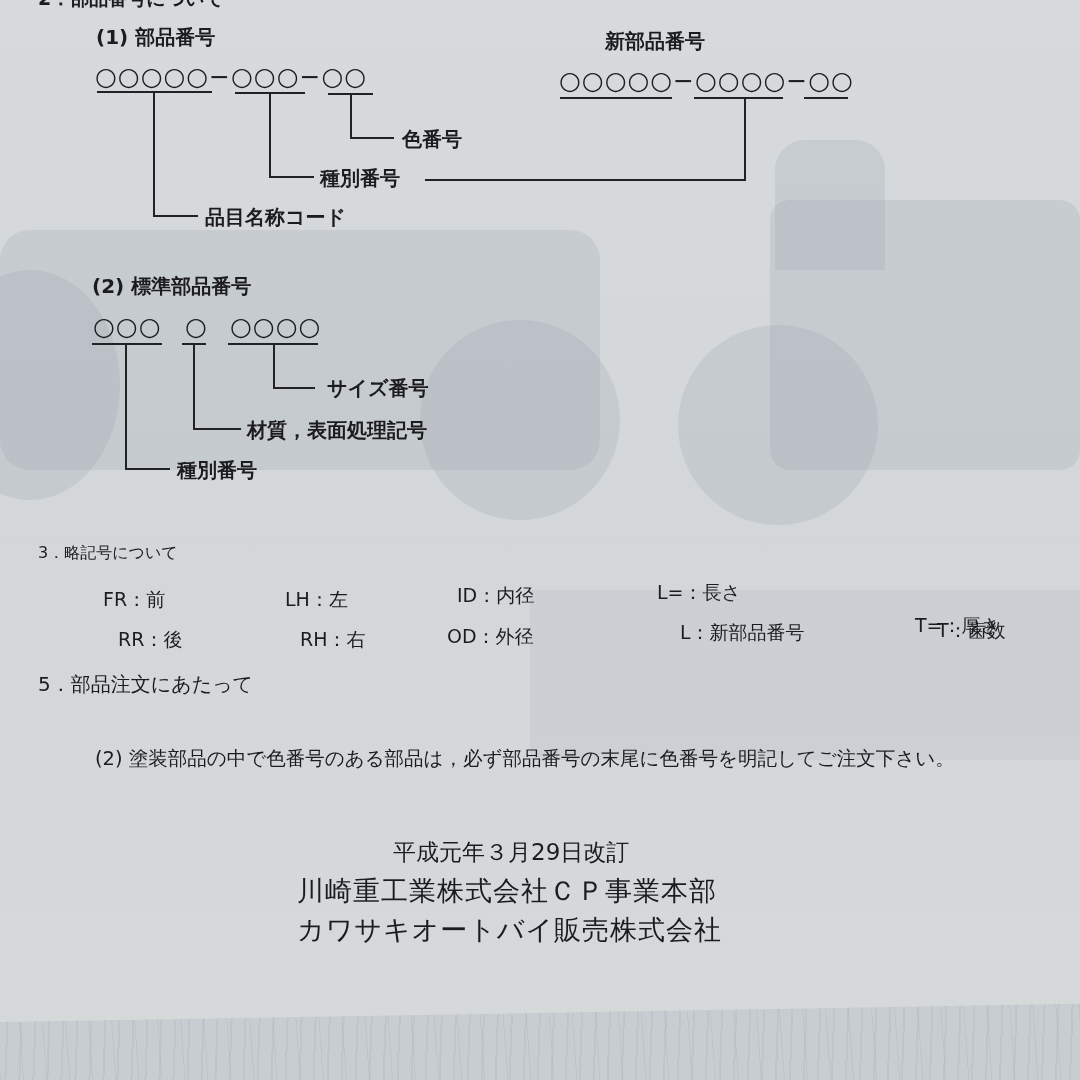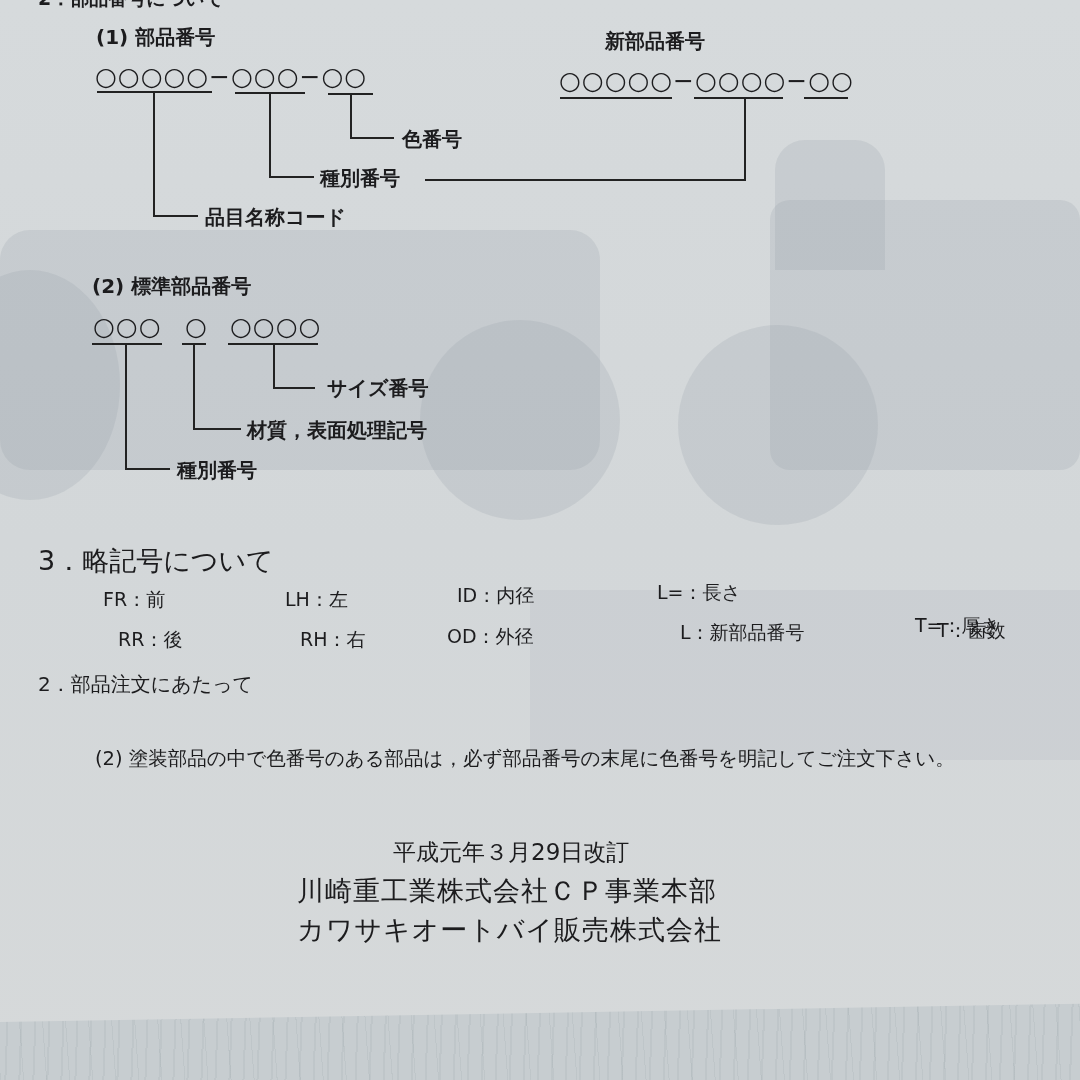--- a/index.html
+++ b/index.html
@@ -92,21 +92,21 @@
   <div class="abs t-label" style="left:327px;top:375px;">サイズ番号</div>
 
   <div class="vline" style="left:193px;top:343px;height:86px;"></div>
   <div class="hline" style="left:193px;top:428px;width:48px;"></div>
   <div class="abs t-label" style="left:247px;top:417px;text-align:center;">材質，表面処理記号</div>
 
   <div class="vline" style="left:125px;top:343px;height:126px;"></div>
   <div class="hline" style="left:125px;top:468px;width:45px;"></div>
   <div class="abs t-label" style="left:177px;top:457px;">種別番号</div>
 
-  <div class="abs t-body" style="left:38px;top:543px;font-size:27px;">3．略記号について</div>
+  <div class="abs t-body" style="left:38px;top:543px;font-size:16px;">3．略記号について</div>
 
   <div class="abs t-body" style="left:103px;top:587px;">
     <span>FR</span><span>：</span><span>前</span>
   </div>
   <div class="abs t-body" style="left:285px;top:587px;">
     <span>LH</span><span>：</span><span>左</span>
   </div>
   <div class="abs t-body" style="left:457px;top:583px;">
     <span>ID</span><span>：</span><span>内径</span>
   </div>
@@ -126,20 +126,20 @@
   <div class="abs t-body" style="left:447px;top:624px;">
     <span>OD</span><span>：</span><span>外径</span>
   </div>
   <div class="abs t-body" style="left:680px;top:620px;">
     <span>L</span><span>：</span><span>新部品番号</span>
   </div>
   <div class="abs t-body" style="left:937px;top:618px;">
     <span>T</span><span>：</span><span>歯数</span>
   </div>
 
-  <div class="abs t-body" style="left:38px;top:671px;font-size:20px;">2．部品注文にあたって</div>
+  <div class="abs t-body" style="left:38px;top:671px;font-size:20px;">5．部品注文にあたって</div>
   <div class="abs t-body" style="left:95px;top:745px;font-size:19.5px;">(2) 塗装部品の中で色番号のある部品は，必ず部品番号の末尾に色番号を明記してご注文下さい。</div>
 
   <div class="abs t-footer" style="left:393px;top:837px;">平成元年３月29日改訂</div>
   <div class="abs t-company" style="left:297px;top:873px;">川崎重工業株式会社ＣＰ事業本部</div>
   <div class="abs t-company" style="left:297px;top:912px;">カワサキオートバイ販売株式会社</div>
 
 </div>
 
 </body></html>

